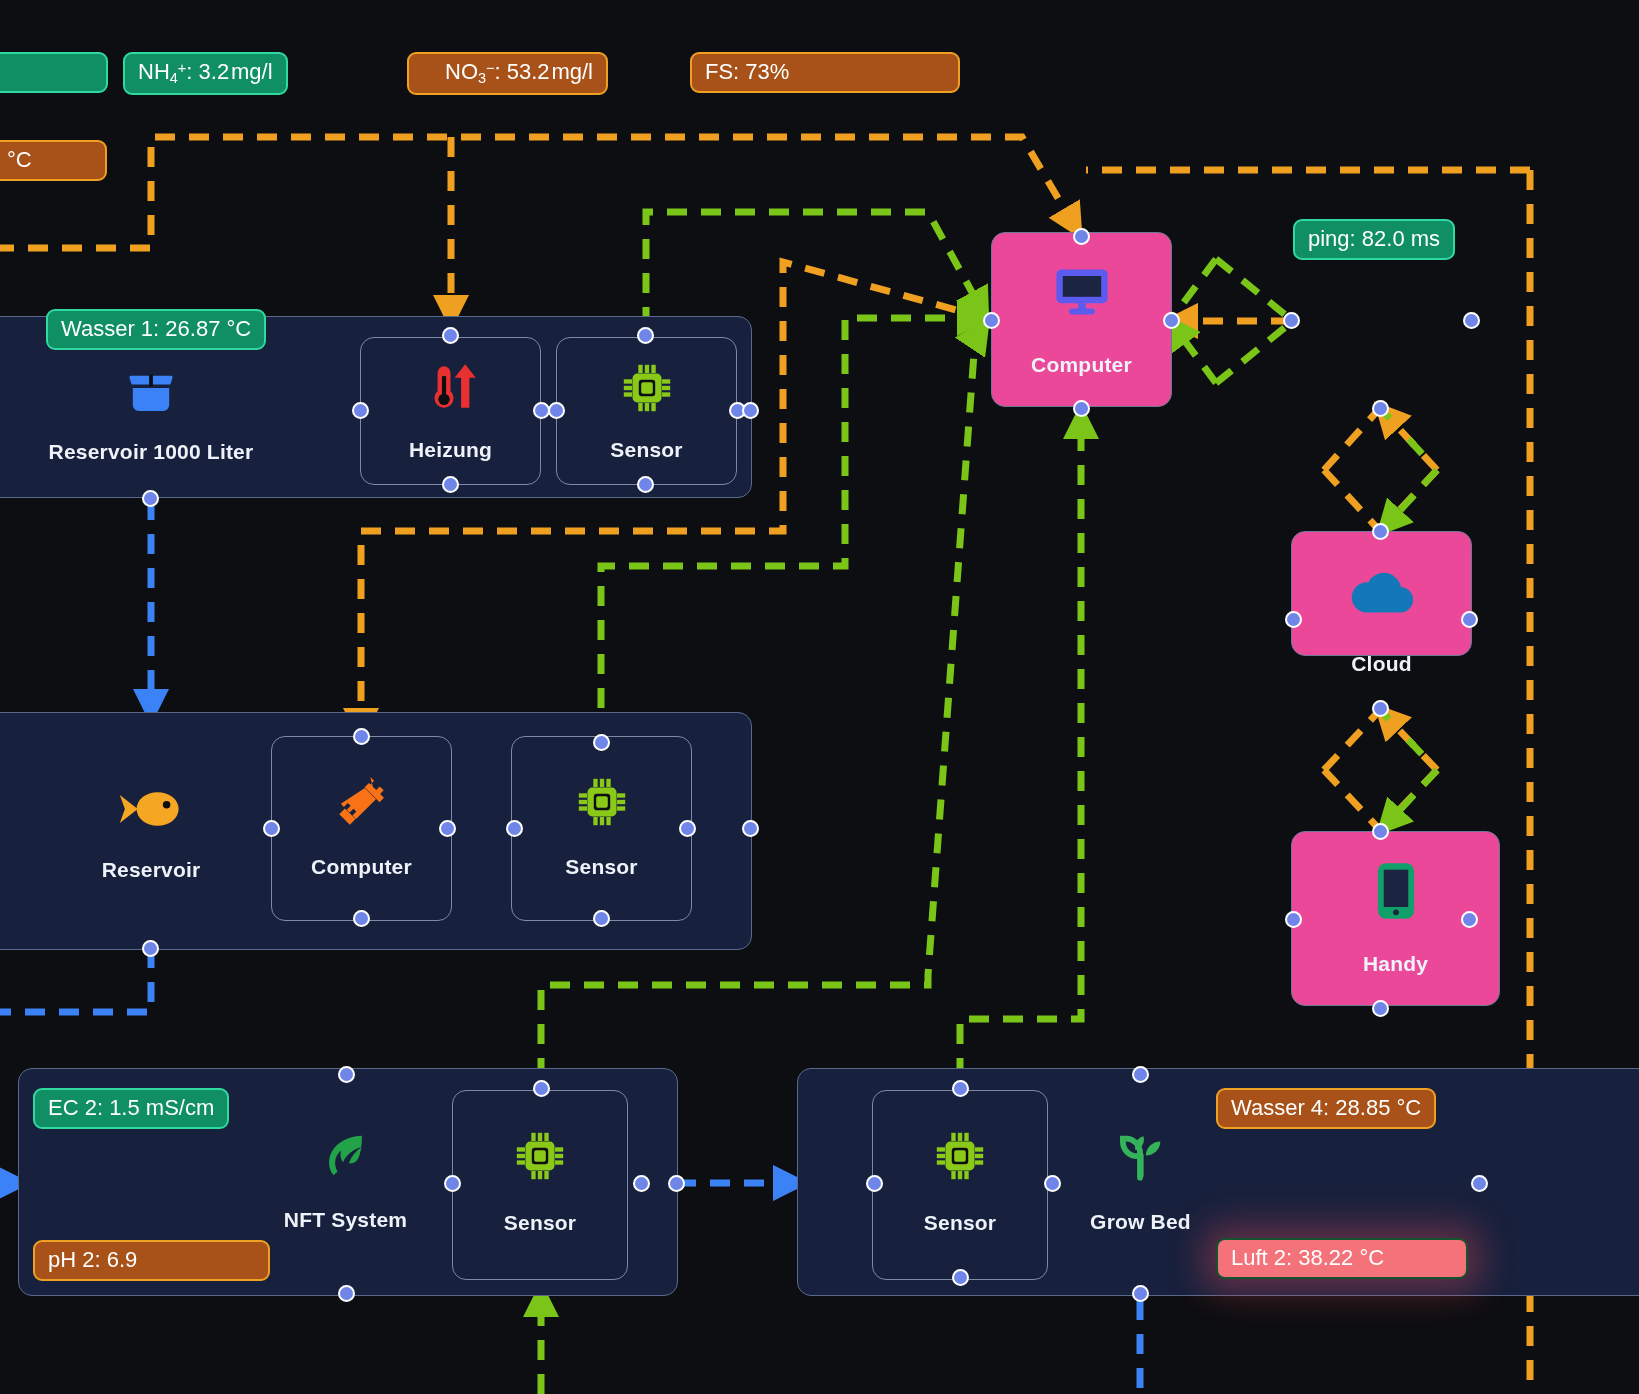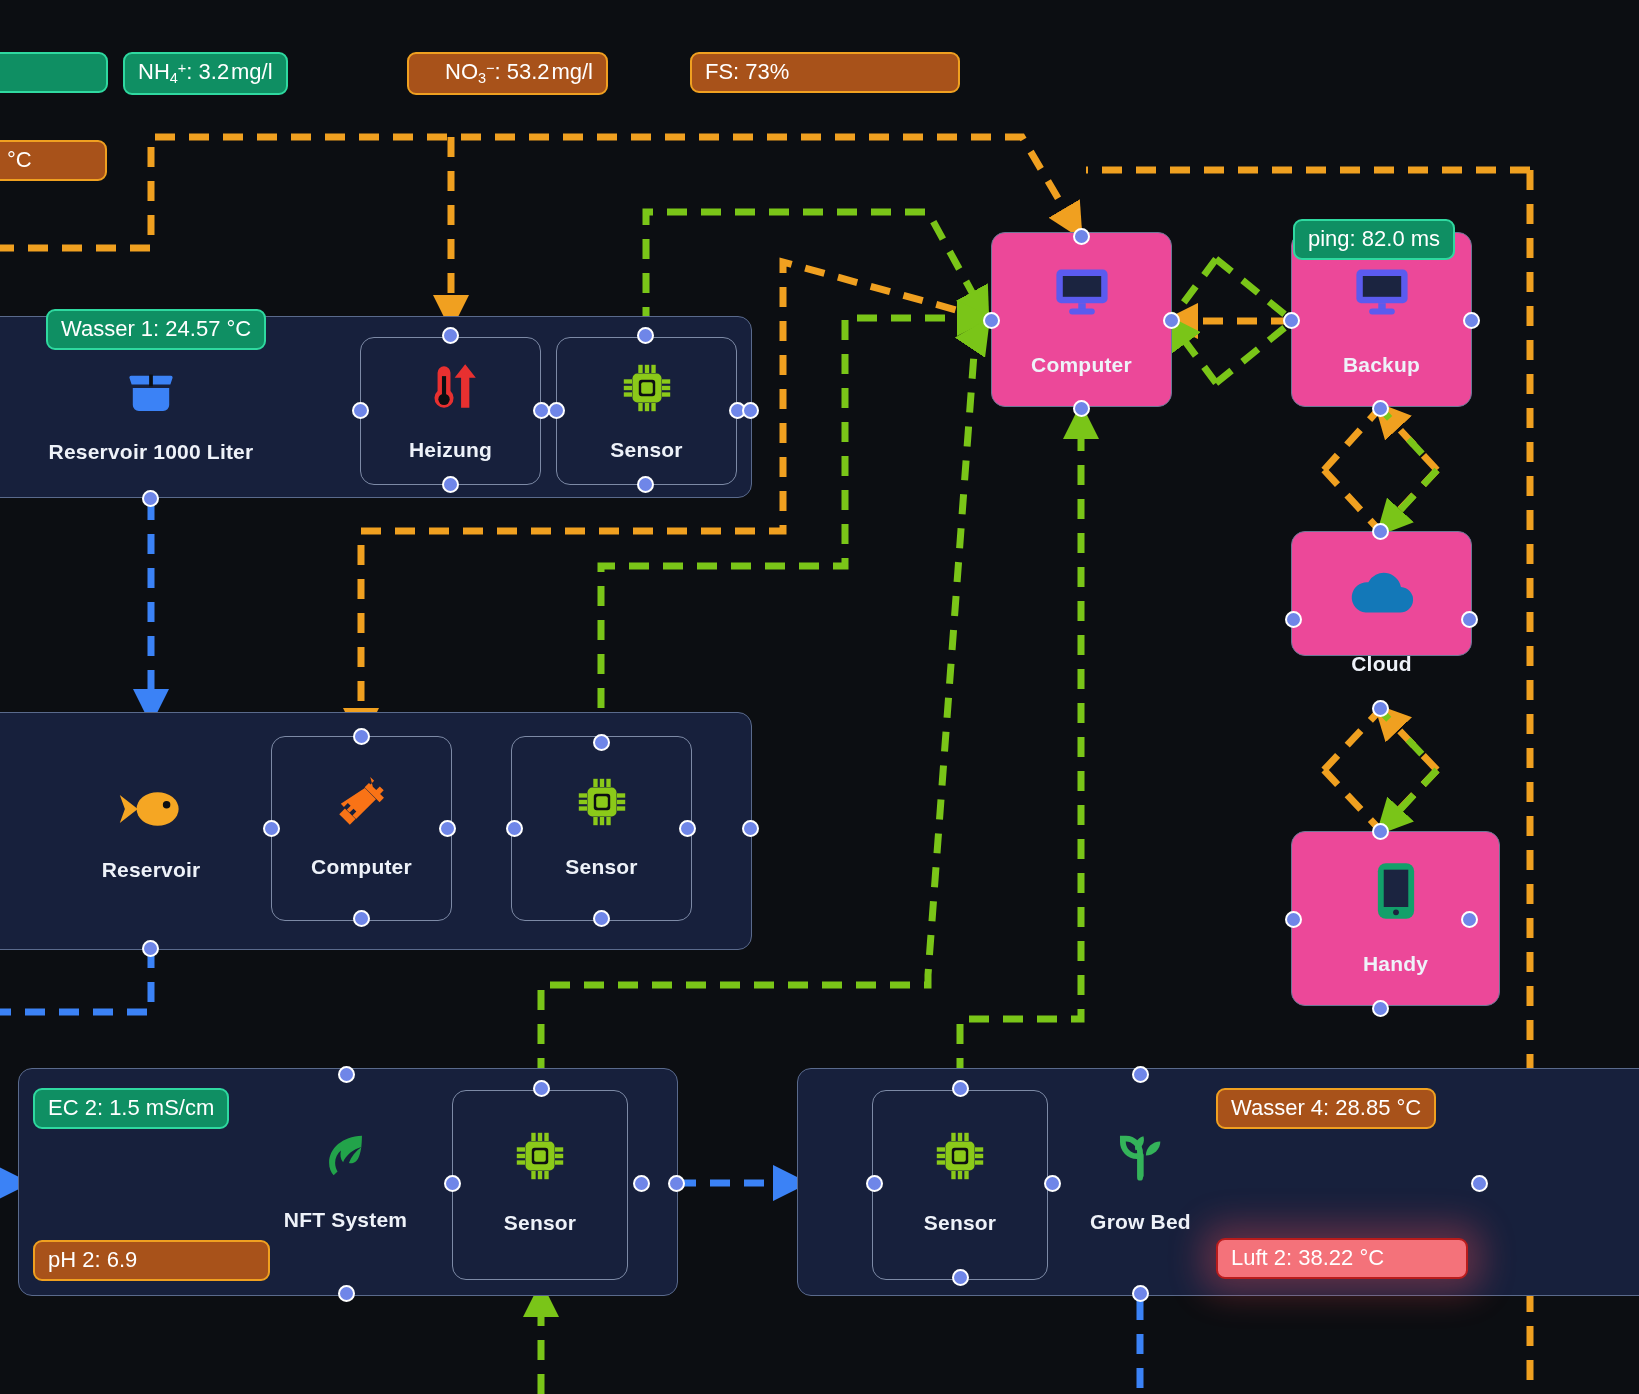--- a/index.html
+++ b/index.html
@@ -22,21 +22,21 @@
   .lbl{position:absolute;left:0;right:0;text-align:center;color:#eef2f9;font-size:20px;font-weight:700;letter-spacing:.2px;}
   .lbl.big{font-size:21px;}
 
   
   .port{position:absolute;width:17px;height:17px;border-radius:50%;background:#6f86e8;border:2.5px solid #ffffff;box-sizing:border-box;}
 
   
   .badge{position:absolute;border-radius:9px;padding:5px 13px 7px 13px;font-size:22px;color:#fff;white-space:nowrap;box-sizing:border-box;line-height:1.15;}
   .badge.green{background:#0f8f63;border:2px solid #2fd9a0;}
   .badge.orange{background:#a8521a;border:2px solid #f0a020;}
-  .badge.red{background:#f4727a;border:2px solid #b91c1c;box-shadow:0 0 34px 14px rgba(244,80,90,.33);}
+  .badge.red{background:#f4727a;border:2px solid #14532d;box-shadow:0 0 34px 14px rgba(244,80,90,.33);}
   .badge sub{font-size:.66em;vertical-align:-.25em;}
   .badge sup{font-size:.66em;vertical-align:.42em;}
 
   svg.wires{position:absolute;left:0;top:0;width:1639px;height:1394px;overflow:visible;pointer-events:none;}
 </style>
 </head>
 <body>
 
 <div id="stage">
 
@@ -148,21 +148,21 @@
           <rect x="2.4" y="13.8" width="3.4" height="1.8"></rect>
         <rect x="18.2" y="8.4" width="3.4" height="1.8"></rect>
           <rect x="18.2" y="11.1" width="3.4" height="1.8"></rect>
           <rect x="18.2" y="13.8" width="3.4" height="1.8"></rect>
       </svg>
     </div>
     <div class="lbl big" style="top:100px;">Sensor</div>
   </div>
 
   <div class="badge green" style="left:46px;top:309px;">
-    <span>Wasser 1: 24.57 °C</span>
+    <span>Wasser 1: 26.87 °C</span>
   </div>
 
   <div class="port" style="left:442px;top:327px;"></div>
   <div class="port" style="left:352px;top:402px;"></div>
   <div class="port" style="left:533px;top:402px;"></div>
   <div class="port" style="left:442px;top:476px;"></div>
   <div class="port" style="left:637px;top:327px;"></div>
   <div class="port" style="left:548px;top:402px;"></div>
   <div class="port" style="left:729px;top:402px;"></div>
   <div class="port" style="left:637px;top:476px;"></div>
@@ -336,31 +336,20 @@
         <rect x="7.2" y="18.2" width="9.6" height="2.2" rx="1.1"></rect>
       </svg>
     </div>
     <div class="lbl big" style="top:120px;">Computer</div>
   </div>
   <div class="port" style="left:1073px;top:228px;"></div>
   <div class="port" style="left:983px;top:312px;"></div>
   <div class="port" style="left:1163px;top:312px;"></div>
   <div class="port" style="left:1073px;top:400px;"></div>
 
-  <div class="node" style="left:1291px;top:232px;width:181px;height:175px;">
-    <div class="ico" style="top:22px;height:74px;">
-      <svg width="64" height="64" viewBox="0 0 24 24" fill="#5b5bef">
-        <rect x="2.4" y="3.6" width="19.2" height="12.6" rx="1.8"></rect>
-        <rect x="4.8" y="6" width="14.4" height="7.8" fill="#1b2440"></rect>
-        <rect x="10.6" y="16.2" width="2.8" height="2.6"></rect>
-        <rect x="7.2" y="18.2" width="9.6" height="2.2" rx="1.1"></rect>
-      </svg>
-    </div>
-    <div class="lbl big" style="top:120px;">Backup</div>
-  </div>
   <div class="badge green" style="left:1293px;top:219px;">
     <span>ping: 82.0 ms</span>
   </div>
   <div class="port" style="left:1283px;top:312px;"></div>
   <div class="port" style="left:1463px;top:312px;"></div>
   <div class="port" style="left:1372px;top:400px;"></div>
 
   <div class="node" style="left:1291px;top:531px;width:181px;height:125px;">
     <div class="ico" style="top:22px;height:74px;">
       <svg width="70" height="62" viewBox="0 0 24 18" fill="#1378b8">

